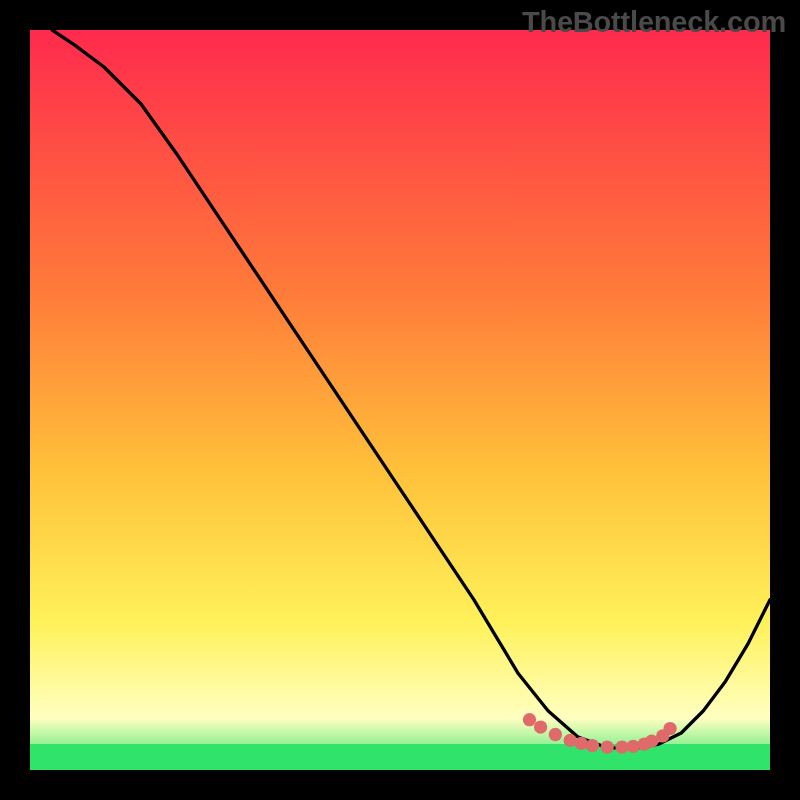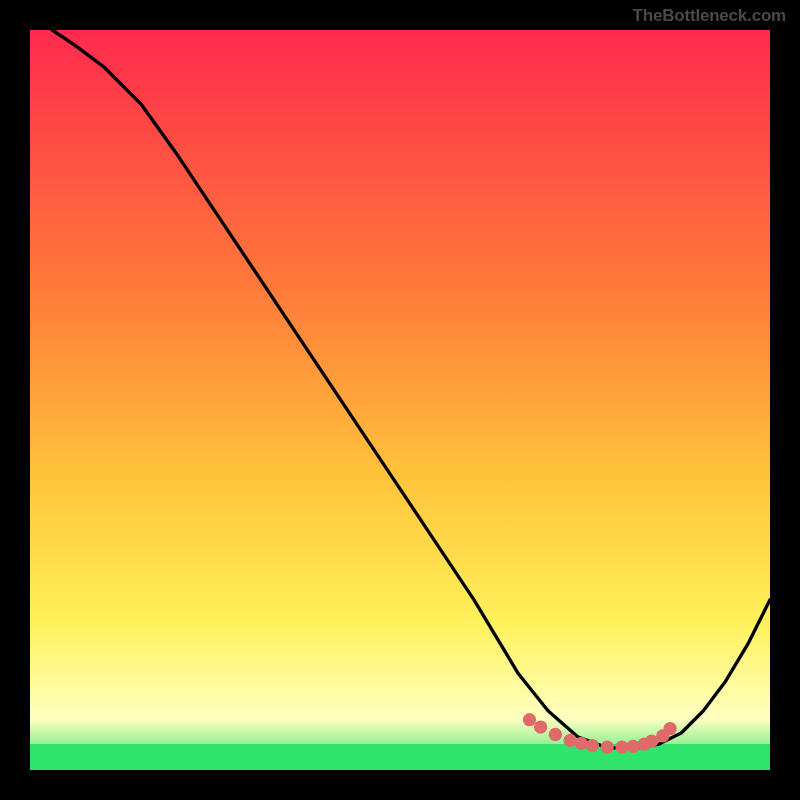--- a/index.html
+++ b/index.html
@@ -8,21 +8,21 @@
     position: relative;
     width: 800px;
     height: 800px;
     background: #000;
   }
   .watermark {
     position: absolute;
     top: 6px;
     right: 14px;
     font-family: Arial, Helvetica, sans-serif;
-    font-size: 17px;
+    font-size: 29px;
     font-weight: 600;
     color: #4a4a4a;
     letter-spacing: -0.2px;
     z-index: 5;
   }
   .plot {
     position: absolute;
     left: 30px;
     top: 30px;
     width: 740px;

